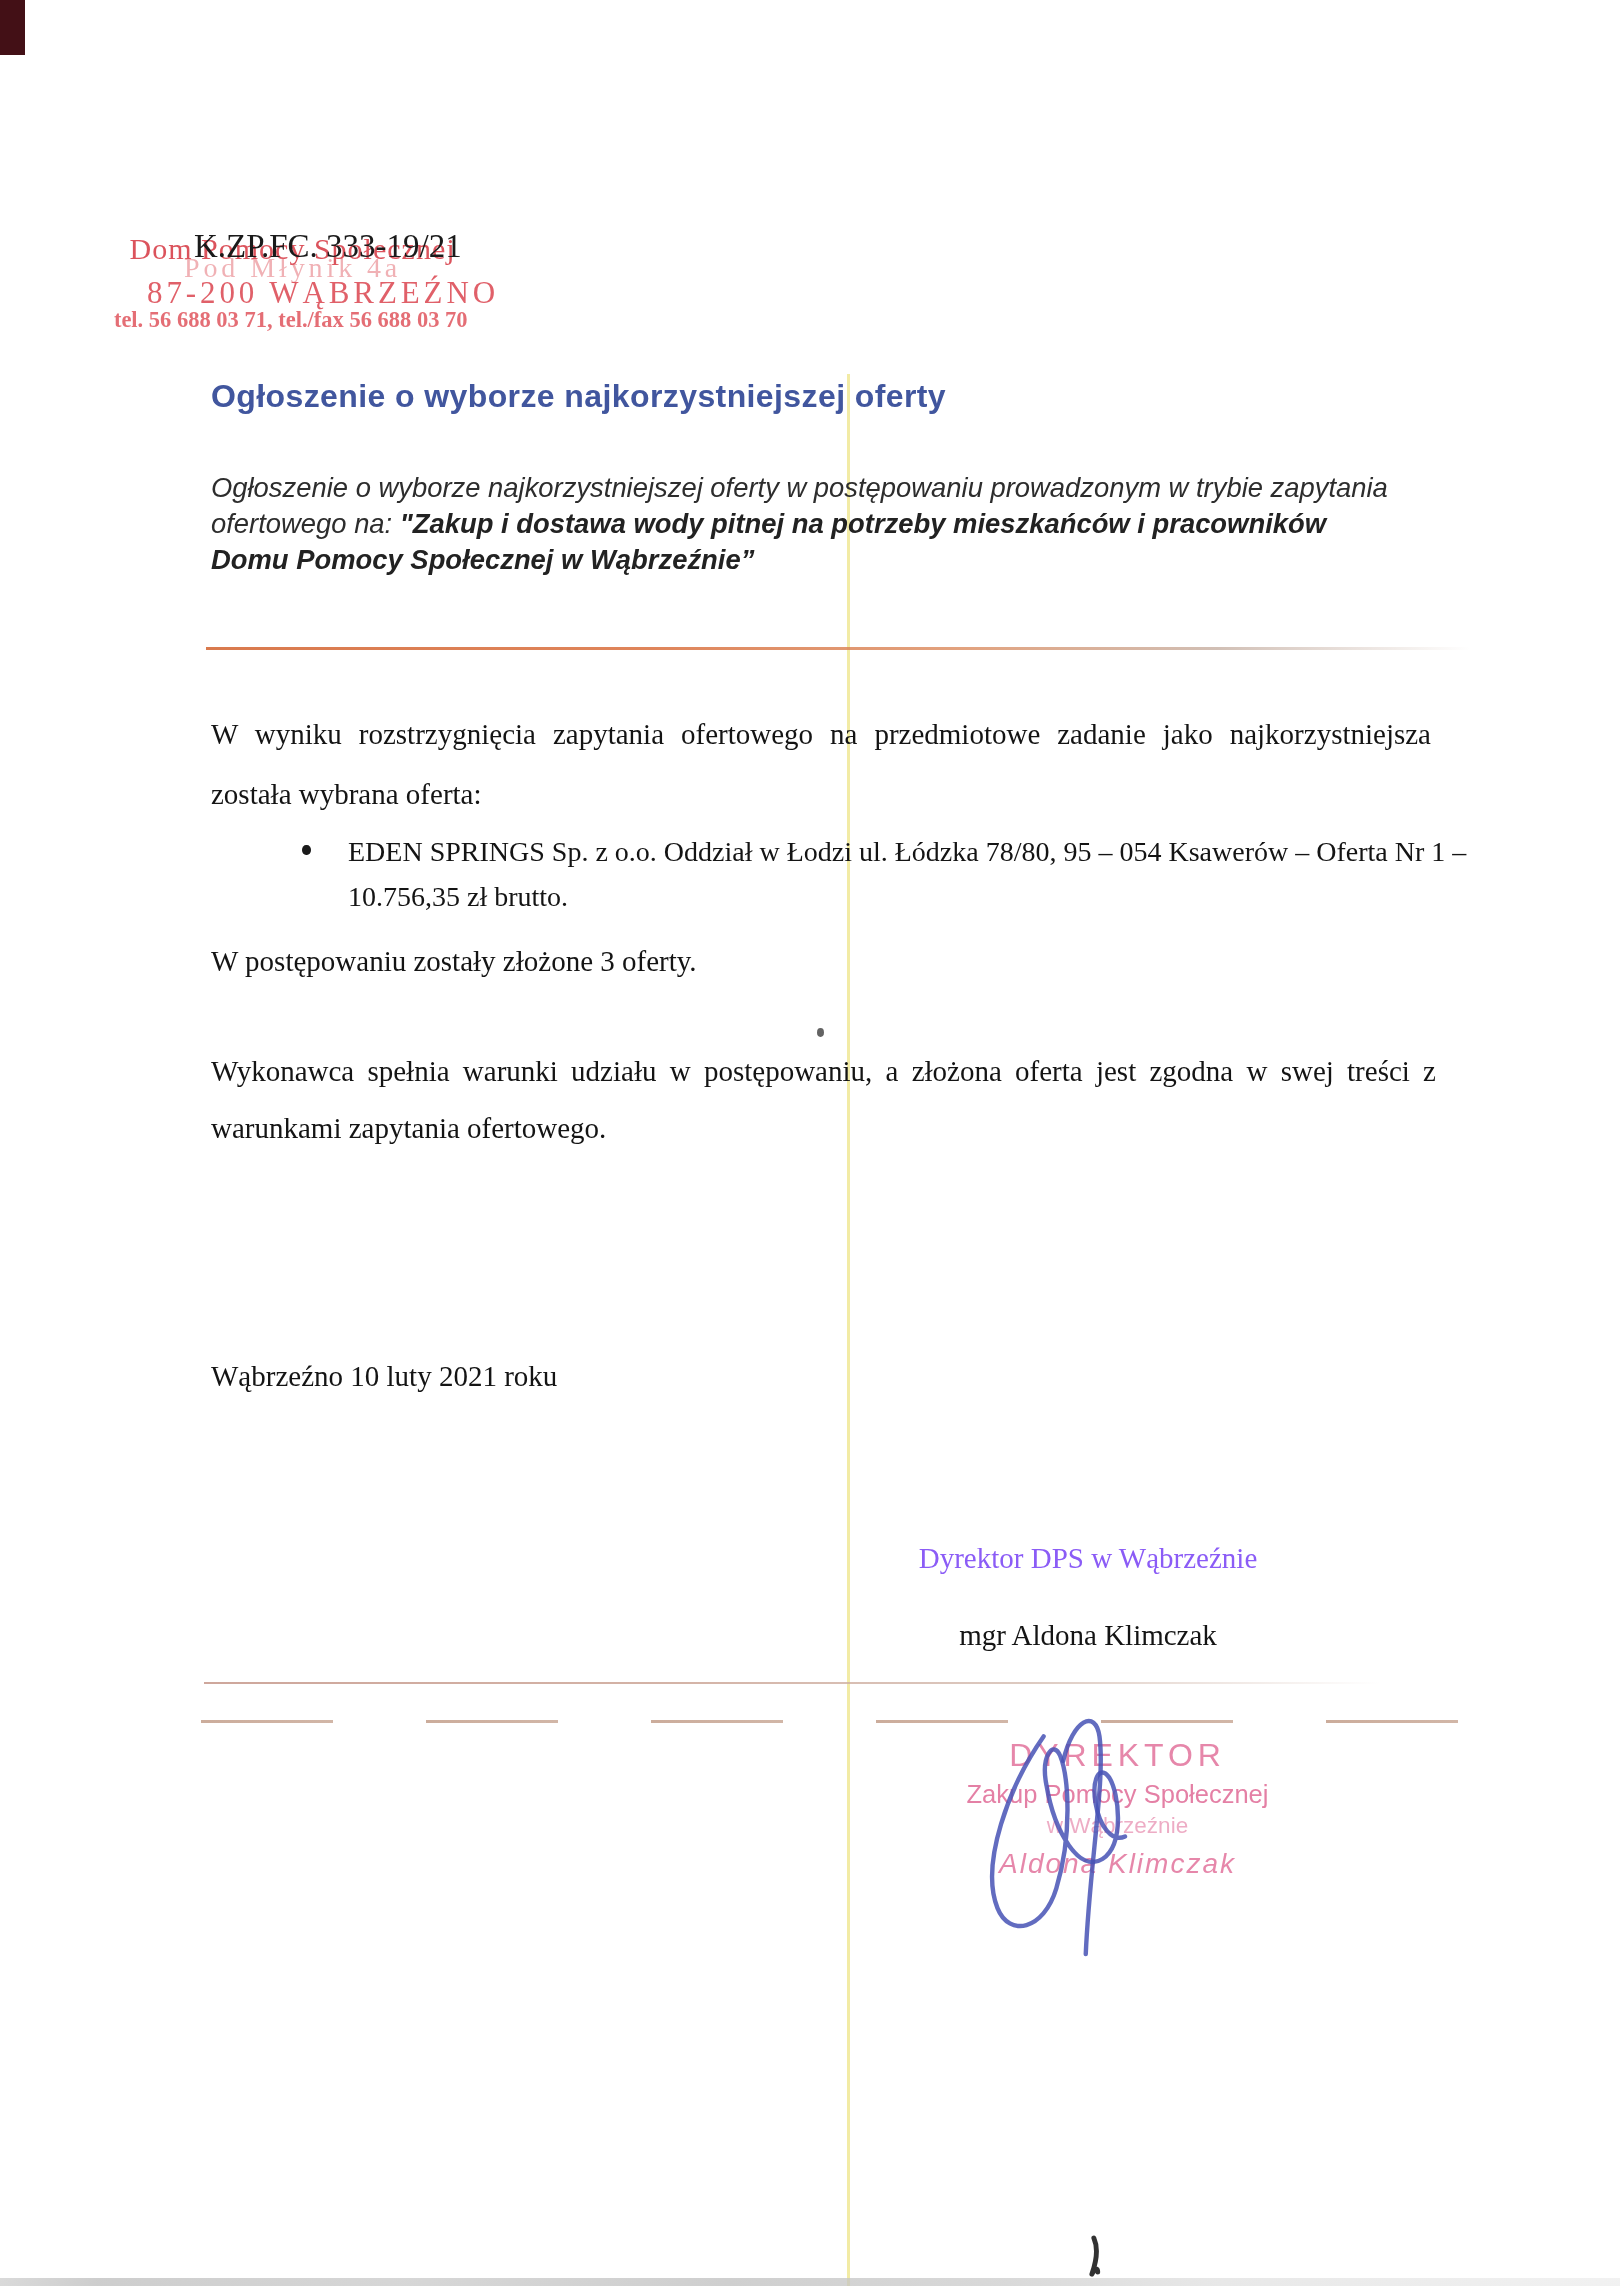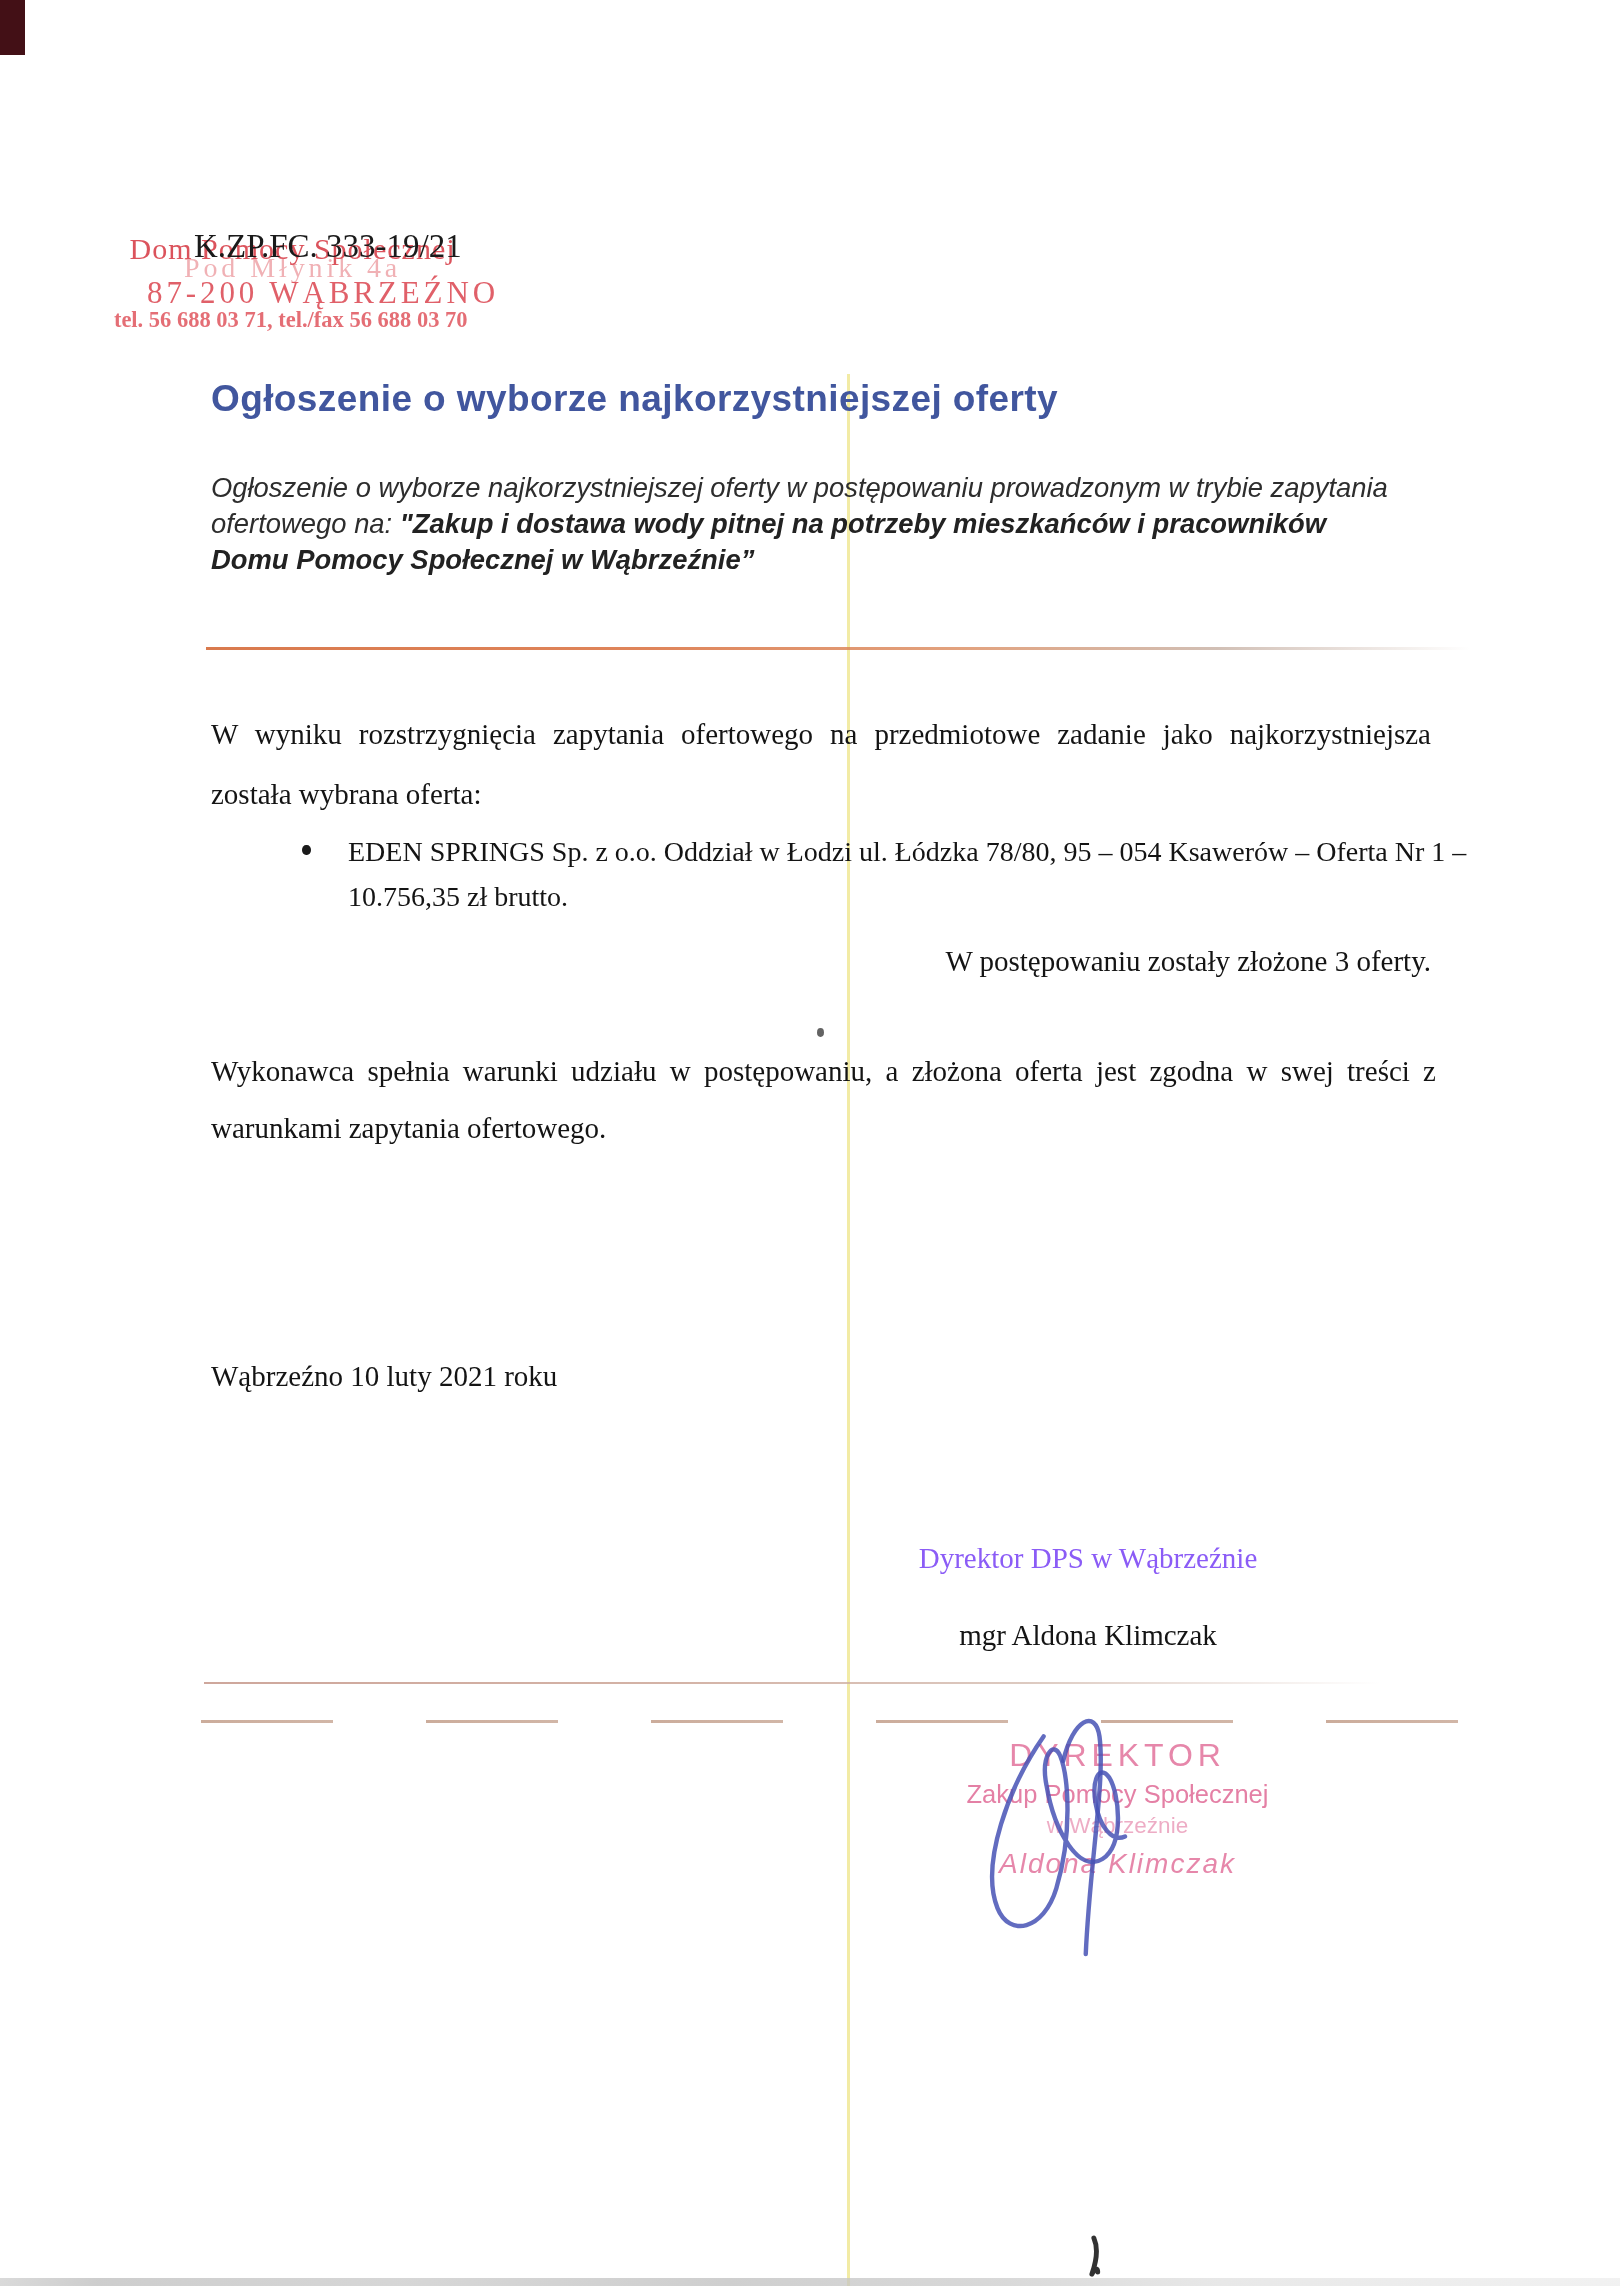--- a/index.html
+++ b/index.html
@@ -20,37 +20,37 @@
   .ink-blot{position:absolute;left:1086px;top:2235px;}
   
   .letterhead{position:absolute;left:108px;top:201px;width:412px;height:137px;font-family:"Liberation Serif",serif;}
   .lh-org{position:absolute;left:21.6px;top:0;font-size:30px;letter-spacing:1px;color:#d9454f;opacity:.92;white-space:nowrap;margin-top:31px;}
   .lh-overlay{position:absolute;left:76px;top:51px;font-size:28px;letter-spacing:3.9px;color:#e2656d;opacity:.5;white-space:nowrap;}
   .lh-ref{position:absolute;left:86px;top:26.5px;font-size:33px;color:#1a1a1a;white-space:nowrap;font-family:Liberation Serif, serif;}
   .lh-city{position:absolute;left:39px;top:74px;font-size:31px;letter-spacing:3.9px;color:#dd4f59;opacity:.9;white-space:nowrap;}
   .lh-tel{position:absolute;left:5.9px;top:106px;font-size:22.5px;font-weight:bold;color:#e0555e;opacity:.85;white-space:nowrap;}
   
   .doc-title{position:absolute;left:211px;top:378px;font-family:"Liberation Sans",sans-serif;
-    font-weight:bold;font-size:37px;color:#41569e;letter-spacing:0.4px;white-space:nowrap;}
+    font-weight:bold;font-size:32px;color:#41569e;letter-spacing:0.4px;white-space:nowrap;}
   
   .intro{position:absolute;left:211px;top:470px;width:1186px;
     font-family:"Liberation Sans",sans-serif;font-style:italic;font-size:27.4px;line-height:36px;color:#2d2d2d;}
   .intro .b{font-weight:bold;color:#222;}
   
   .sep-orange{position:absolute;left:206px;top:647px;width:1264px;height:2.9px;
     background:linear-gradient(90deg,#d2622e 0%,#d96f3d 35%,#dd9268 60%,#c9b4a8 80%,rgba(200,200,200,0) 100%);opacity:.85;}
   .sep-thin{position:absolute;left:204px;top:1682px;width:1176px;height:2px;
     background:linear-gradient(90deg,#c29183 0%,#c9a090 40%,#d4bcb0 70%,rgba(210,200,195,0) 100%);opacity:.8;}
   .sep-dashed{position:absolute;left:201px;top:1720px;width:1304px;height:2.9px;opacity:.65;
     background:repeating-linear-gradient(90deg,#b08066 0px,#b98f78 132px,rgba(255,255,255,0) 132px,rgba(255,255,255,0) 225px);}
   
   .para{position:absolute;left:211px;width:1220px;font-size:29px;line-height:60px;color:#141414;}
   .justified{text-align:justify;}
   .p-result{top:704px;}
-  .p-count{top:931px;text-align:right;}
+  .p-count{top:931px;}
   .p-compliance{top:1043px;line-height:57px;width:1225px;}
   .bullet-row{position:absolute;left:299px;top:829px;width:1191px;}
   .bullet-dot{position:absolute;left:2.9px;top:15.7px;width:8.8px;height:10.8px;border-radius:50%;background:#1a1a1a;}
   .bullet-text{display:block;margin-left:49px;width:1137px;font-size:28px;line-height:45px;color:#141414;}
   .dateline{position:absolute;left:211px;top:1360px;font-size:29px;color:#141414;white-space:nowrap;}
   
   .sig-block{position:absolute;left:833px;top:1542px;width:510px;text-align:center;font-size:29px;color:#8b5cf6;}
   .sig-name{position:absolute;left:833px;top:1619px;width:510px;text-align:center;font-size:29px;color:#141414;}
   
   .dstamp{position:absolute;left:936px;top:1737px;width:363px;text-align:center;

